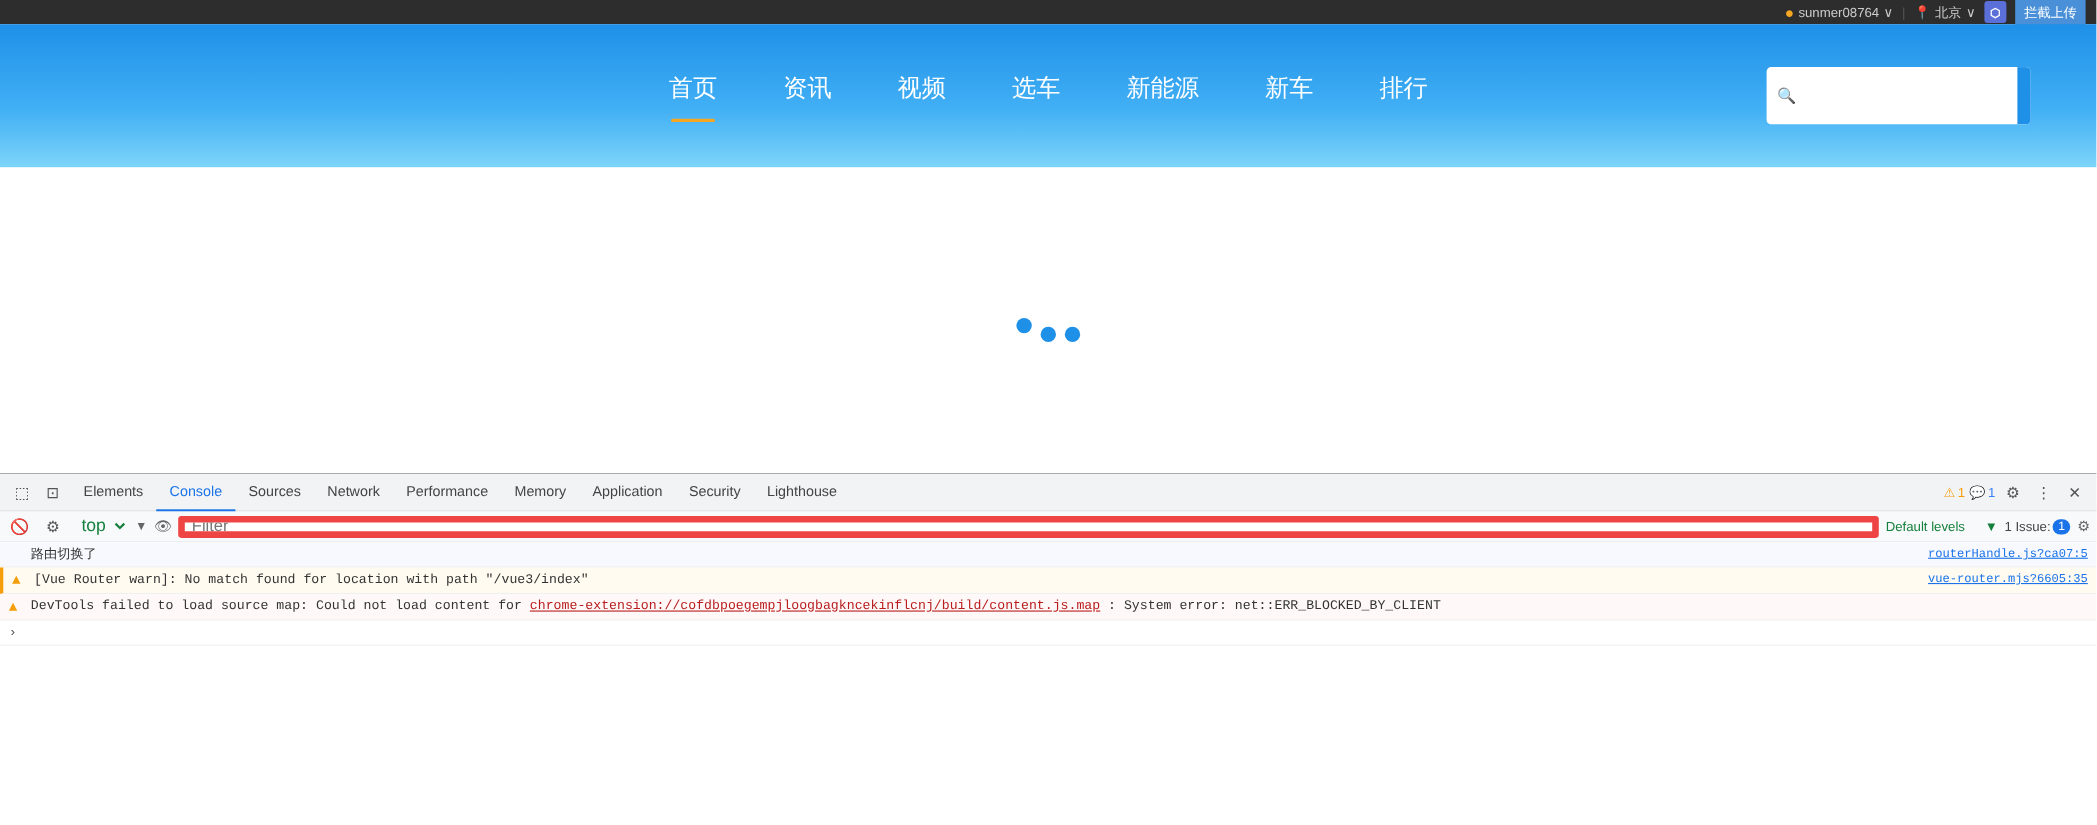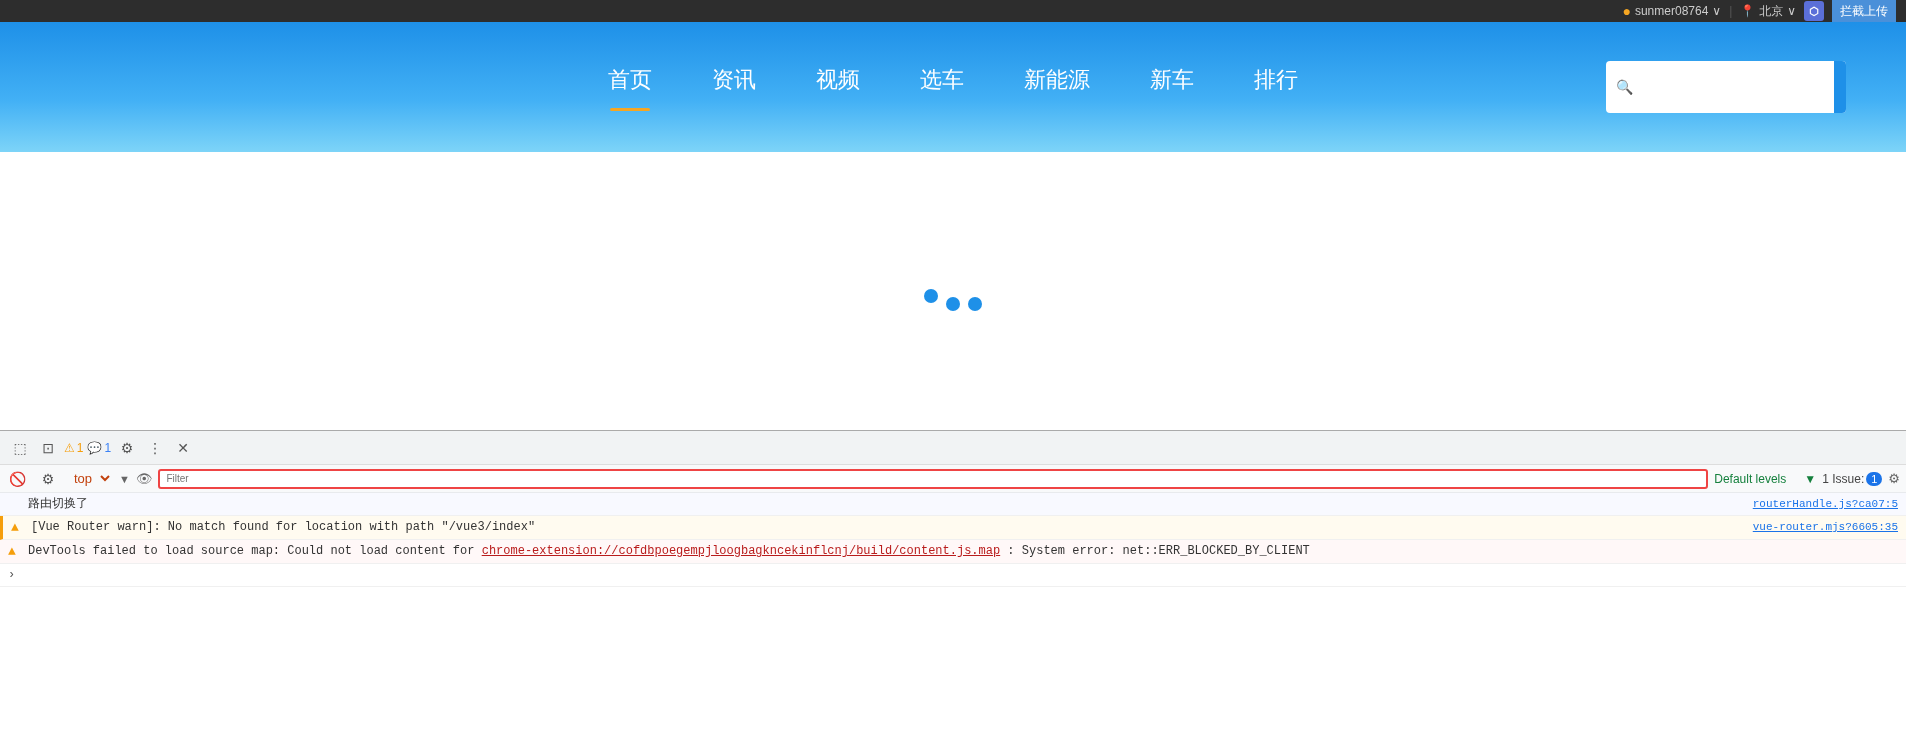--- a/index.html
+++ b/index.html
@@ -222,33 +222,33 @@
     .console-toolbar {
       display: flex;
       align-items: center;
       height: 28px;
       background: #f8f9fa;
       border-bottom: 1px solid #e8eaed;
       padding: 0 6px;
       gap: 6px;
     }
     .console-select {
-      font-size: 13px;
-      border: none;
-      background: transparent;
-      cursor: pointer;
-      color: #c2410c;
+      font-size: 16px;
+      border: none;
+      background: transparent;
+      cursor: pointer;
+      color: #15803d;
       padding: 2px 4px;
     }
     .console-filter-input {
       flex: 1;
-      border: 2px solid #ef4444;
+      border: 6px solid #ef4444;
       border-radius: 3px;
       padding: 2px 6px;
-      font-size: 10px;
+      font-size: 15px;
       outline: none;
       height: 20px;
     }
     .console-eye-btn {
       background: transparent;
       border: none;
       cursor: pointer;
       color: #666;
       font-size: 13px;
     }
@@ -380,20 +380,31 @@
     <div class="dot"></div>
     <div class="dot"></div>
   </div>
 </div>
 
 <div class="devtools-panel">
 
   <div class="devtools-toolbar">
     <button class="devtools-icon-btn" title="Inspect">⬚</button>
     <button class="devtools-icon-btn" title="Toggle device toolbar">⊡</button>
+    <div class="devtools-tabs">
+      <div class="devtools-tab">Elements</div>
+      <div class="devtools-tab active">Console</div>
+      <div class="devtools-tab">Sources</div>
+      <div class="devtools-tab">Network</div>
+      <div class="devtools-tab">Performance</div>
+      <div class="devtools-tab">Memory</div>
+      <div class="devtools-tab">Application</div>
+      <div class="devtools-tab">Security</div>
+      <div class="devtools-tab">Lighthouse</div>
+    </div>
     <div class="devtools-right-icons">
       <span class="badge badge-warn">⚠ <span>1</span></span>
       <span class="badge badge-info">💬 <span>1</span></span>
       <button class="devtools-icon-btn" title="Settings">⚙</button>
       <button class="devtools-icon-btn" title="More">⋮</button>
       <button class="devtools-icon-btn" title="Close">✕</button>
     </div>
   </div>
 
   <div class="console-toolbar">

